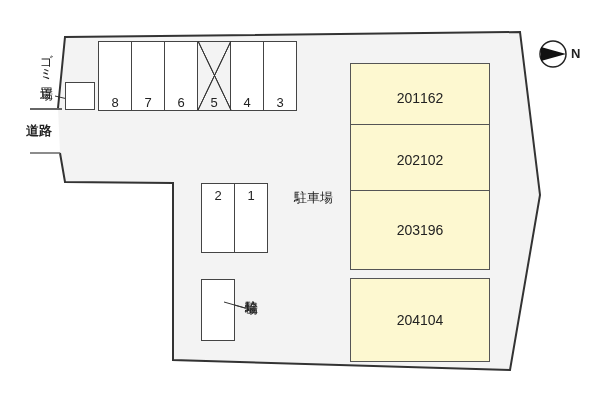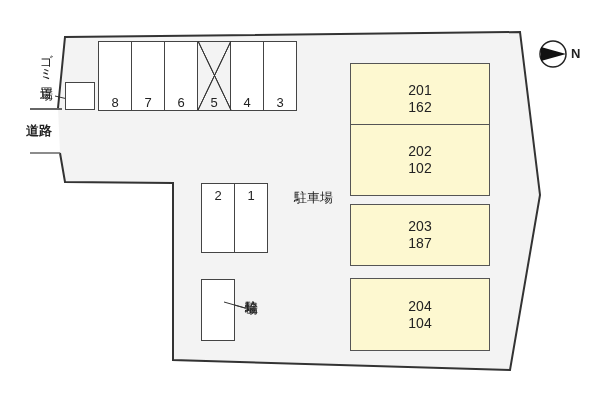--- a/index.html
+++ b/index.html
@@ -2,21 +2,21 @@
 <html><head>
 <meta charset="utf-8">
 <style>
   html, body { margin:0; padding:0; background:#ffffff; }
   body { width:600px; height:400px; position:relative; overflow:hidden; font-family:"Liberation Sans", sans-serif; color:#222; }
   svg.site { position:absolute; left:0; top:0; }
   .lbl { position:absolute; font-size:13px; color:#222; line-height:1; }
   .vert { writing-mode:vertical-rl; letter-spacing:1px; }
   .slot { position:absolute; border:1px solid #444; background:#fff; box-sizing:border-box; }
   .slot .num { position:absolute; left:0; right:0; text-align:center; font-size:13px; }
-  .unit { position:absolute; left:350px; width:140px; background:#fdf8d0; border:1.5px solid #555; box-sizing:border-box; display:flex; flex-direction:column; justify-content:center; align-items:center; font-size:14px; line-height:17px; }
+  .unit { position:absolute; left:350px; width:140px; background:#fdf8d0; border:1.5px solid #555; box-sizing:border-box; display:flex; flex-direction:row; justify-content:center; align-items:center; font-size:14px; line-height:17px; }
 </style>
 </head>
 <body>
 
 <svg class="site" width="600" height="400">
   <polygon points="65,37 520,32 540,195 510,370 173,360 173,183 65,182 60,153 58,108" fill="#f3f3f3" stroke="none"></polygon>
   <polyline points="58,108 65,37 520,32 540,195 510,370 173,360 173,183 65,182 60,153" fill="none" stroke="#333" stroke-width="2"></polyline>
   <line x1="30" y1="109" x2="62" y2="109" stroke="#333" stroke-width="1.5"></line>
   <line x1="30" y1="153" x2="60" y2="153" stroke="#666" stroke-width="1.5"></line>
 
@@ -82,20 +82,20 @@
 <span class="lbl vert" style="left:245px;top:290px;font-size:13px;">駐輪場</span>
 
 <div class="unit" style="top:63px;height:71px;">
   <span>201</span>
   <span>162</span>
 </div>
 <div class="unit" style="top:124px;height:72px;">
   <span>202</span>
   <span>102</span>
 </div>
-<div class="unit" style="top:204px;height:62px;">
+<div class="unit" style="top:190px;height:80px;">
   <span>203</span>
-  <span>187</span>
+  <span>196</span>
 </div>
-<div class="unit" style="top:278px;height:73px;">
+<div class="unit" style="top:278px;height:84px;">
   <span>204</span>
   <span>104</span>
 </div>
 
 </body></html>

